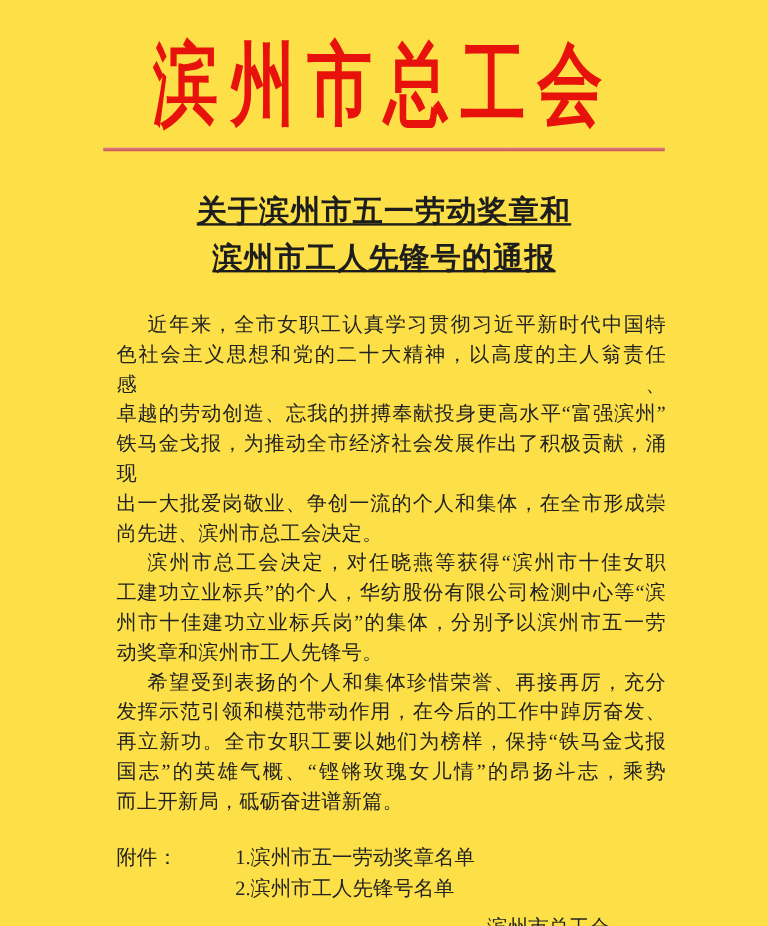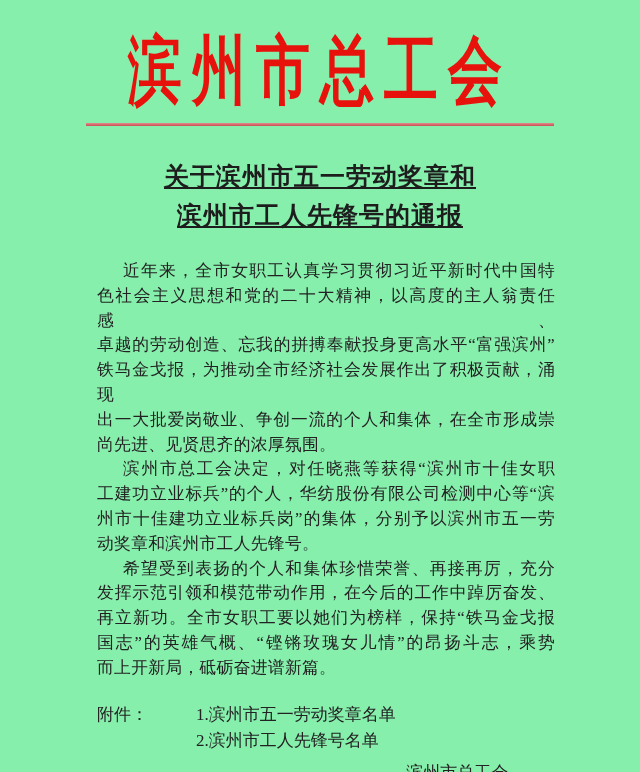--- a/index.html
+++ b/index.html
@@ -5,21 +5,21 @@
   * { margin: 0; padding: 0; box-sizing: border-box; }
   html, body { background: #ffffff; }
   body {
     width: 640px;
     font-family: "Liberation Serif", serif;
   }
   .page {
     position: relative;
     width: 640px;
     height: 772px;
-    background: #86efac;
+    background: #fde047;
     overflow: hidden;
   }
   
   .letterhead {
     margin-top: 30px;
     height: 82px;
     line-height: 82px;
     text-align: center;
     color: #e8120c;
     font-weight: bold;
@@ -100,21 +100,21 @@
   </div>
 
   <div class="content">
 
     <div>
       <div class="para-line j first">近年来，全市女职工认真学习贯彻习近平新时代中国特</div>
       <div class="para-line j">色社会主义思想和党的二十大精神，以高度的主人翁责任感、</div>
       <div class="para-line j">卓越的劳动创造、忘我的拼搏奉献投身更高水平“富强滨州”</div>
       <div class="para-line j">铁马金戈报，为推动全市经济社会发展作出了积极贡献，涌现</div>
       <div class="para-line j">出一大批爱岗敬业、争创一流的个人和集体，在全市形成崇</div>
-      <div class="para-line">尚先进、见贤思齐的浓厚氛围。</div>
+      <div class="para-line">尚先进、滨州市总工会决定。</div>
     </div>
 
     <div>
       <div class="para-line j first">滨州市总工会决定，对任晓燕等获得“滨州市十佳女职</div>
       <div class="para-line j">工建功立业标兵”的个人，华纺股份有限公司检测中心等“滨</div>
       <div class="para-line j">州市十佳建功立业标兵岗”的集体，分别予以滨州市五一劳</div>
       <div class="para-line">动奖章和滨州市工人先锋号。</div>
     </div>
 
     <div>

